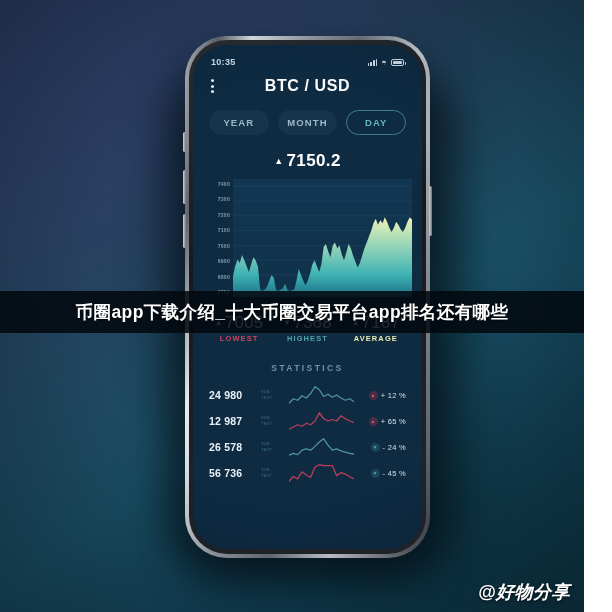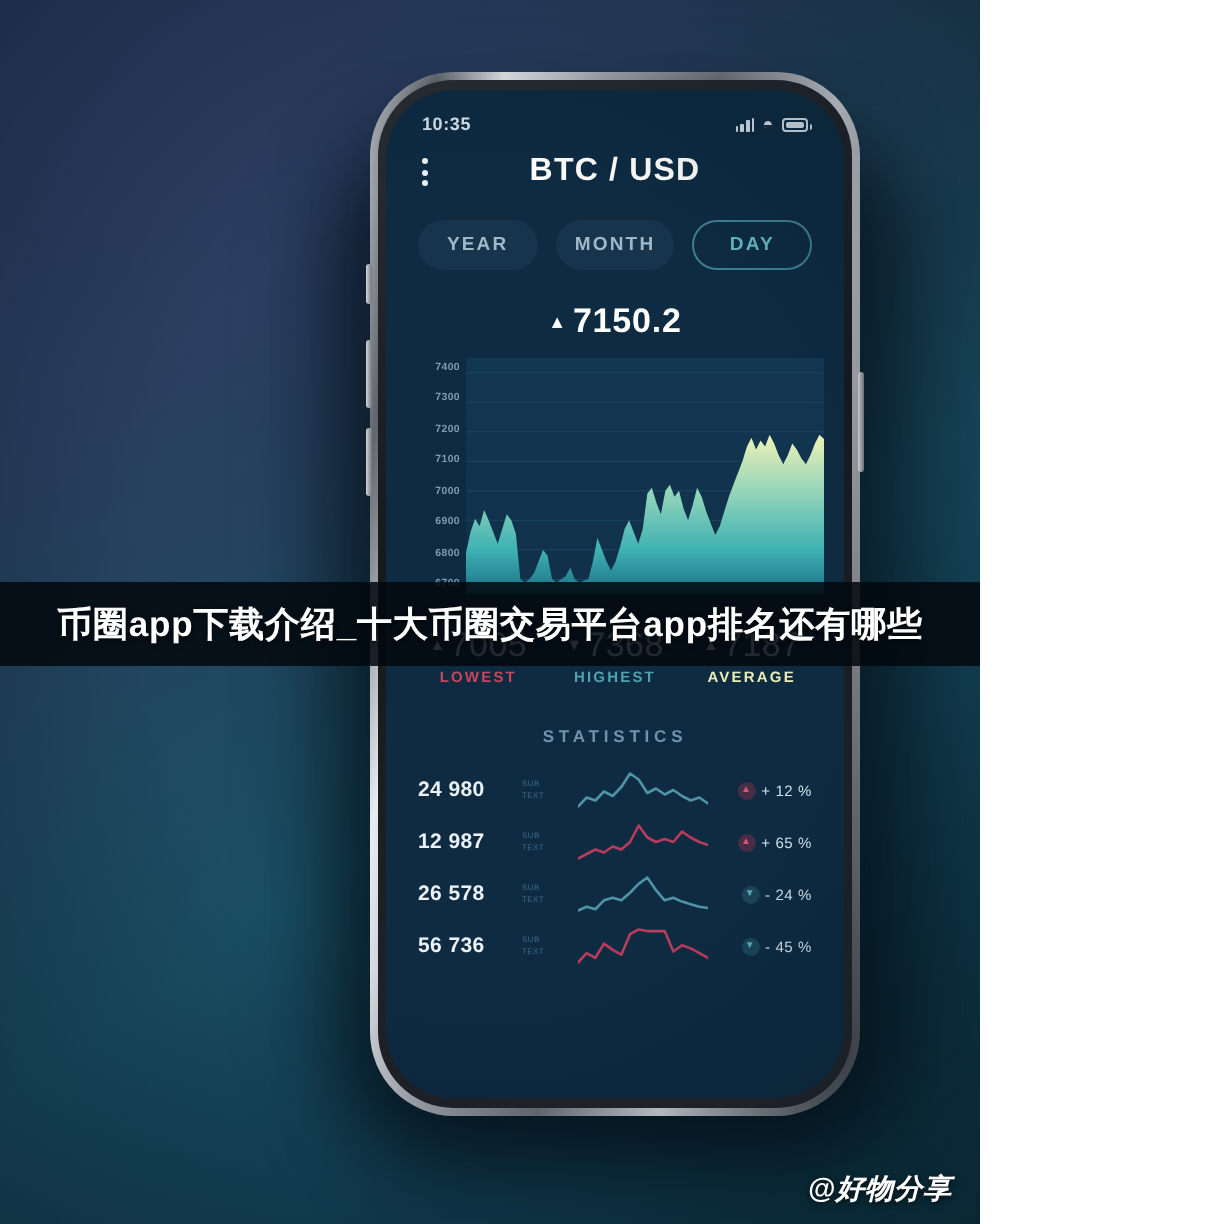--- a/index.html
+++ b/index.html
@@ -4,21 +4,21 @@
 <title>BTC / USD App Mockup</title>
 <style>
   * { margin:0; padding:0; box-sizing:border-box; }
   html, body {
     width:612px; height:612px;
     overflow:hidden;
     font-family:"Liberation Sans", sans-serif;
   }
   #stage {
     position:relative;
-    width:490px; height:612px;
+    width:584px; height:612px;
     background:
       radial-gradient(ellipse 115% 90% at 18% 6%, #2e3f66 0%, rgba(46,63,102,0) 58%),
       radial-gradient(ellipse 100% 85% at 92% 96%, #0e3746 0%, rgba(14,55,70,0) 62%),
       linear-gradient(145deg, #2c3a60 0%, #24425c 32%, #1a5065 58%, #14445a 80%, #123a4e 100%);
     overflow:hidden;
   }
   
   #stage::after{
     content:"";
     position:absolute; inset:0;
@@ -221,21 +221,21 @@
     font-weight:bold;
     letter-spacing:.4px;
     white-space:nowrap;
     text-shadow:0 1px 2px rgba(0,0,0,.7);
   }
 
   
   .watermark{
     position:absolute; right:14px; bottom:8px;
     color:#ffffff;
-    font-size:14px; font-weight:bold;
+    font-size:18px; font-weight:bold;
     font-style:italic;
     letter-spacing:.5px;
     text-shadow:0 1px 3px rgba(0,0,0,.75);
     z-index:31;
   }
 </style>
 </head>
 <body>
 
 <div id="stage">

